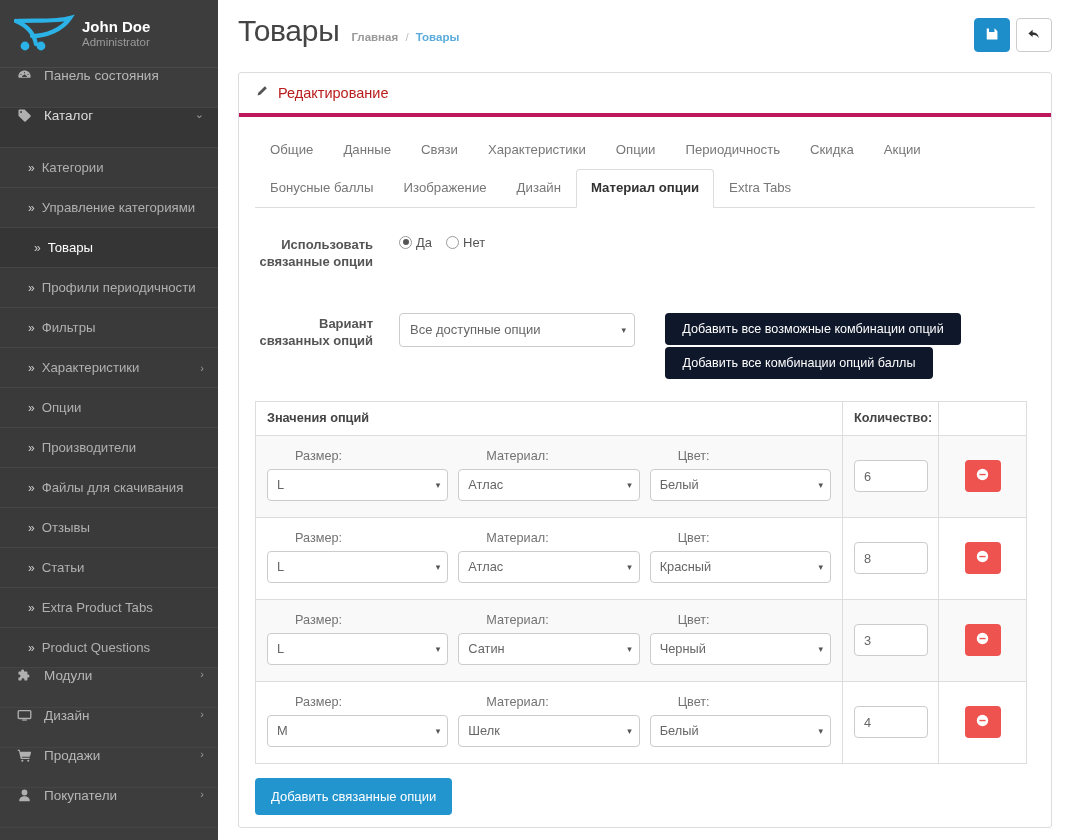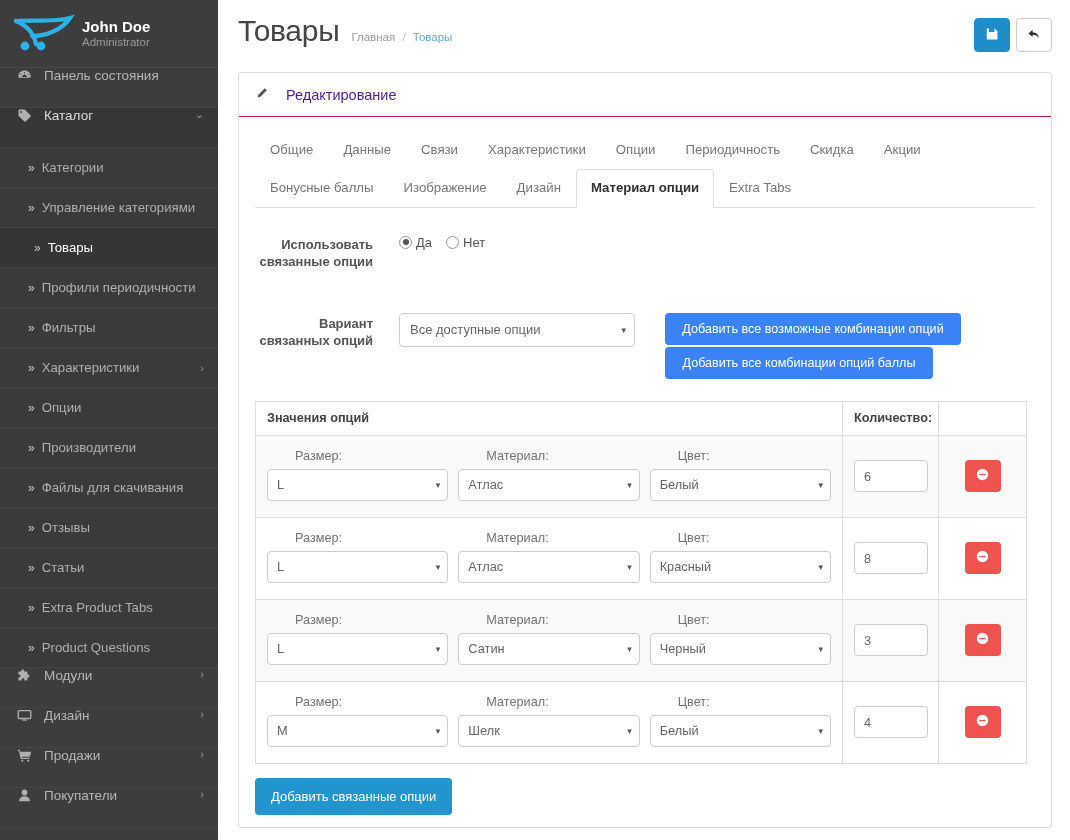--- a/index.html
+++ b/index.html
@@ -111,21 +111,21 @@
     font-weight: normal;
     margin: 0;
     letter-spacing: -0.3px;
   }
   .breadcrumb {
     margin-left: 12px;
     font-size: 11.5px;
     color: #999;
     white-space: nowrap;
   }
-  .breadcrumb a { color: #999; text-decoration: none; }
+  .breadcrumb a { color: #999; text-decoration: none; font-weight: bold; }
   .breadcrumb a.active { color: #5bacdc; }
   .breadcrumb .sep { margin: 0 4px; color: #bbb; }
 
   .head-actions { display: flex; gap: 6px; padding-top: 4px; }
   .btn-icon {
     width: 36px; height: 34px;
     border-radius: 4px;
     display: inline-flex;
     align-items: center;
     justify-content: center;
@@ -141,24 +141,23 @@
     border-radius: 3px;
     background: #fff;
     height: 756px;
     overflow: hidden;
   }
   .panel-head {
     height: 44px;
     display: flex;
     align-items: center;
     padding: 0 16px;
-    border-bottom: 1px solid #be185d;
-    color: #4c1d95;
+    border-bottom: 4px solid #be185d;
+    color: #b91c1c;
     font-size: 14.5px;
-    gap: 8px;
   }
   .panel-head .pencil { margin-right: 10px; color: #555; }
   .panel-body { padding: 14px 16px 0 16px; }
 
   
   .tabs {
     border-bottom: 1px solid #ddd;
     padding: 0;
     margin: 0 0 0 0;
     position: relative;
@@ -239,21 +238,21 @@
     position: absolute;
     right: 8px; top: 50%;
     transform: translateY(-50%);
     font-size: 9px;
     color: #555;
   }
   .sel-variant { width: 236px; }
 
   .blue-btns { position: relative; margin-left: 30px; width: 300px; }
   .btn-blue {
-    background: #3b82f6;
+    background: #0f172a;
     color: #fff;
     border: none;
     border-radius: 4px;
     font-size: 12.6px;
     font-family: "Liberation Sans", sans-serif;
     padding: 9px 13px;
     cursor: pointer;
     white-space: nowrap;
     display: block;
   }

